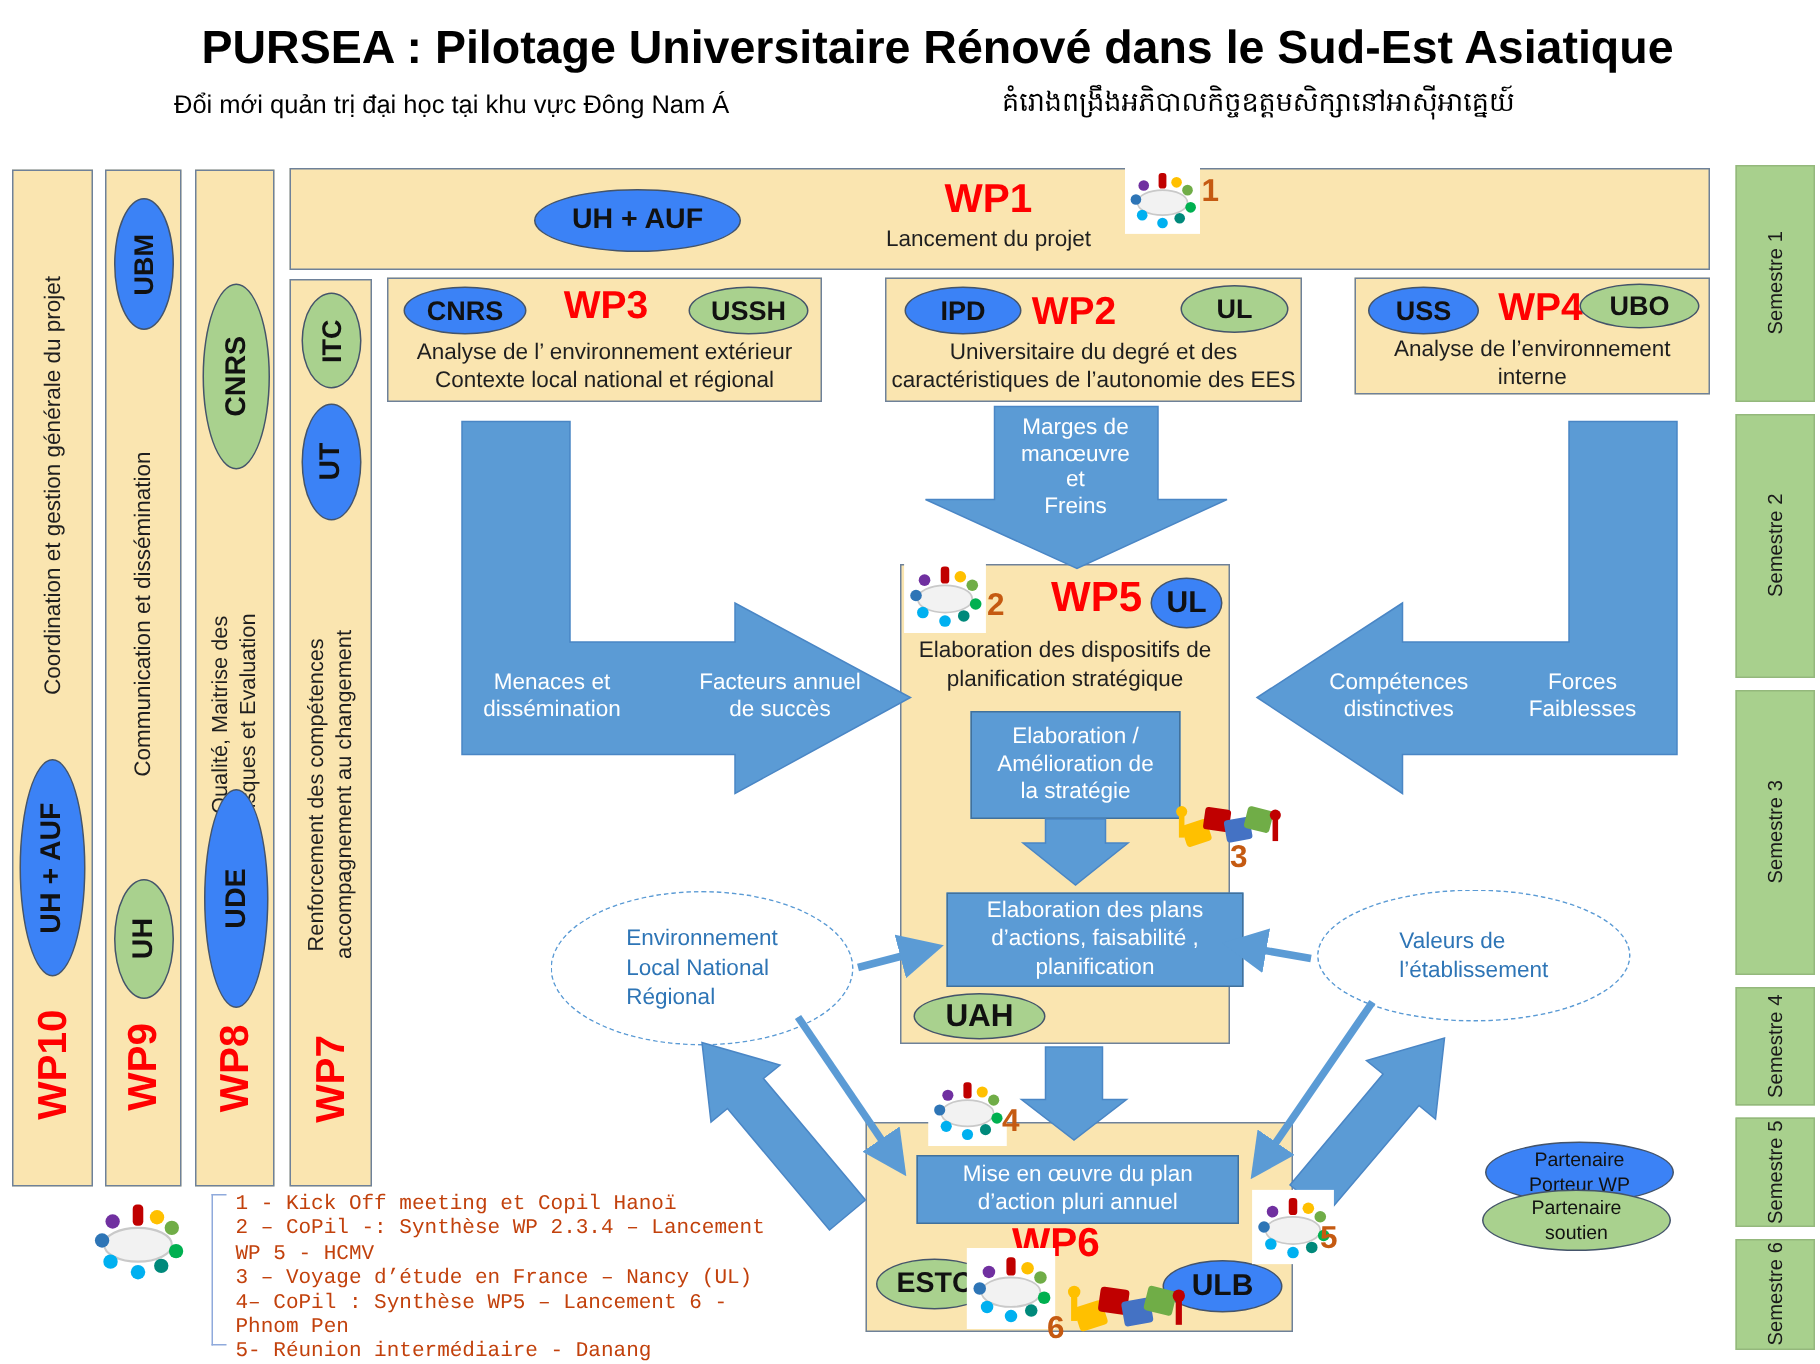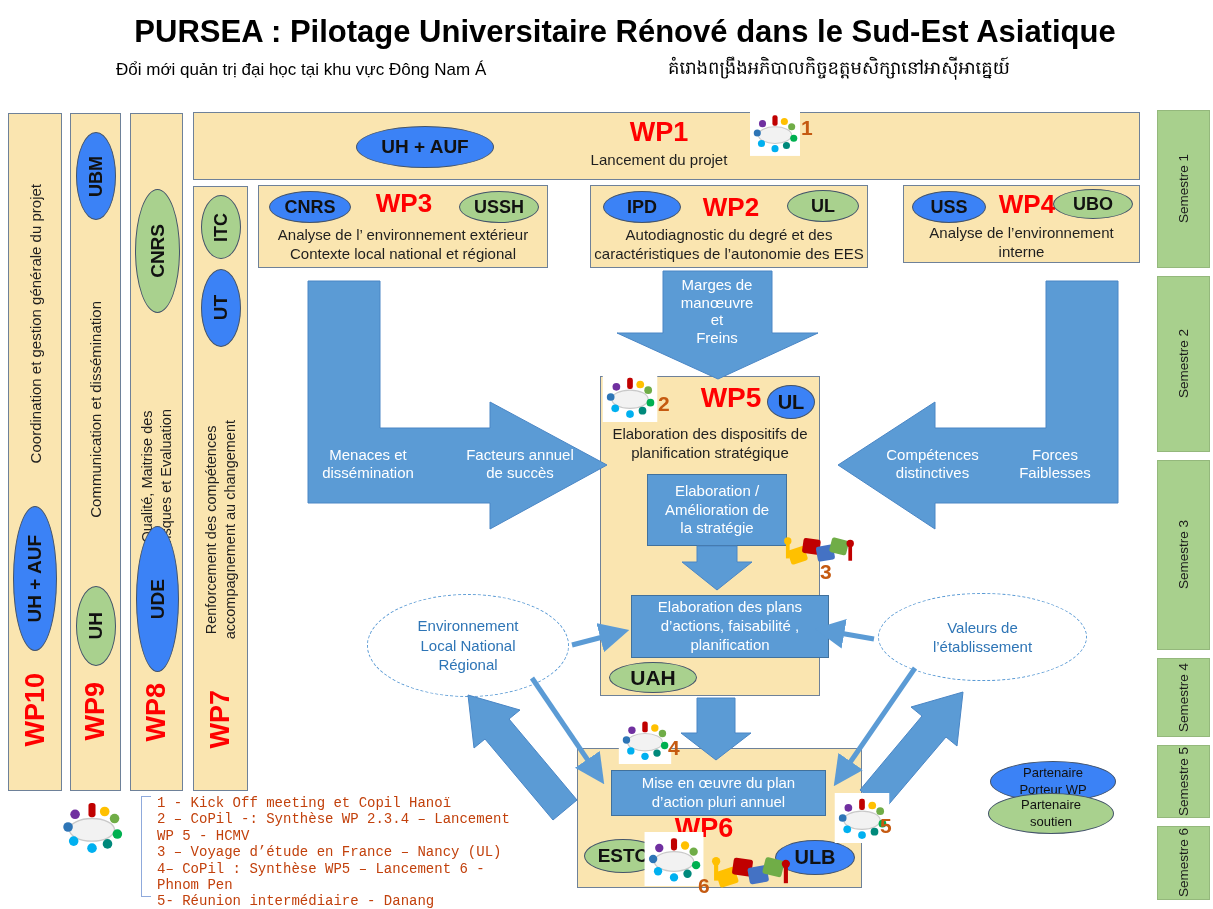--- a/index.html
+++ b/index.html
@@ -11,21 +11,21 @@
   .vtext{writing-mode:vertical-rl;transform:rotate(180deg);white-space:pre-line;}
   .ell{border:1.6px solid #44546A;border-radius:50%;display:flex;align-items:center;
        justify-content:center;font-weight:bold;box-sizing:border-box;color:#111;}
   .pink{background:#3b82f6;}
   .green{background:#A9D18E;}
   .wpred{color:#FF0000;font-weight:bold;}
   .bluebox{background:#5B9BD5;border:1.5px solid #41719C;color:#fff;display:flex;
            align-items:center;justify-content:center;text-align:center;
            white-space:pre-line;box-sizing:border-box;line-height:1.25;}
   .dashell{border:1.6px dashed #5B9BD5;border-radius:50%;color:#2E75B6;display:flex;
-           align-items:center;justify-content:center;text-align:center;
+           align-items:center;justify-content:center;text-align:left;
            white-space:pre-line;box-sizing:border-box;line-height:1.3;background:#fff;}
   .sem{background:#A8D08D;border:1px solid #94B87C;display:flex;align-items:center;
        justify-content:center;box-sizing:border-box;}
   .arrowlabel{color:#fff;text-align:center;white-space:pre-line;line-height:1.18;font-size:15px;}
   .mnum{color:#C55A11;font-weight:bold;font-size:21px;}
   .legendline{font-size:14px;color:#c2410c;line-height:16.4px;font-family:Liberation Mono, monospace;}
   .pre{white-space:pre-line;}
   .boxtext{font-size:15px;color:#1f1f1f;text-align:center;white-space:pre-line;line-height:1.25;}
 </style>
 </head>
@@ -141,25 +141,25 @@
       <span style="font-size:18px;">USSH</span>
     </div>
     <div class="abs boxtext" style="left:0;top:40px;width:100%;">Analyse de l’ environnement extérieur
 Contexte local national et régional</div>
   </div>
 
   <div class="abs creambox" style="left:590px;top:185px;width:278px;height:83px;">
     <div class="abs ell pink" style="left:12px;top:5px;width:78px;height:32px;">
       <span style="font-size:18px;">IPD</span>
     </div>
-    <div class="abs wpred" style="left:101px;top:6px;width:78px;text-align:center;font-size:26px;">WP2</div>
+    <div class="abs wpred" style="left:86px;top:6px;width:78px;text-align:center;font-size:26px;">WP2</div>
     <div class="abs ell green" style="right:8px;top:4px;width:72px;height:32px;">
       <span style="font-size:18px;">UL</span>
     </div>
-    <div class="abs boxtext" style="left:0;top:40px;width:100%;">Autodiagnostic du degré et des
+    <div class="abs boxtext" style="left:0;top:40px;width:100%;">Universitaire du degré et des
 caractéristiques de l’autonomie des EES</div>
   </div>
 
   <div class="abs creambox" style="left:903px;top:185px;width:237px;height:78px;">
     <div class="abs ell pink" style="left:8px;top:5px;width:74px;height:32px;">
       <span style="font-size:18px;">USS</span>
     </div>
     <div class="abs wpred" style="left:86px;top:3px;width:74px;text-align:center;font-size:26px;">WP4</div>
     <div class="abs ell green" style="right:6px;top:3px;width:80px;height:30px;">
       <span style="font-size:18px;">UBO</span>

